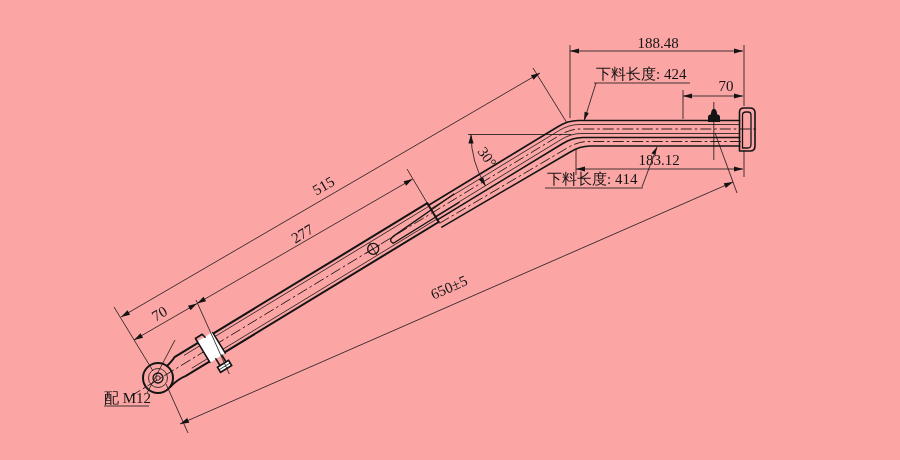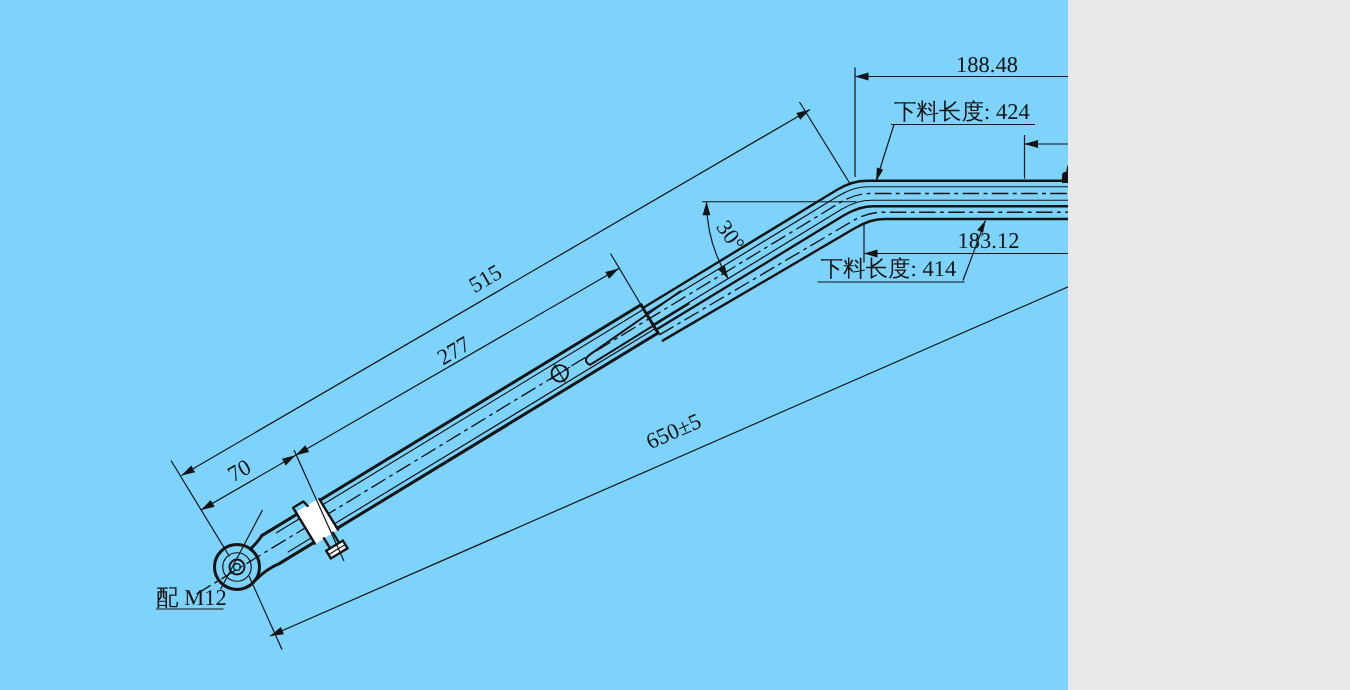--- a/index.html
+++ b/index.html
@@ -1,16 +1,16 @@
 <!DOCTYPE html>
 <html><head>
 <meta charset="utf-8">
 <style>
   html,body{margin:0;padding:0;background:#e8e8e8;}
-  .stage{width:712px;height:460px;background:#7dd3fc;position:relative;overflow:hidden;text-align:center;}
+  .stage{width:900px;height:460px;background:#fca5a5;position:relative;overflow:hidden;text-align:center;}
   svg{display:block;}
   text{font-family:"Liberation Serif","DejaVu Serif",serif;fill:#141414;}
   .dimtxt{font-size:15px;}
   .lbltxt{font-size:15px;}
   .thin{stroke:#141414;stroke-width:0.8;fill:none;}
   .med{stroke:#141414;stroke-width:1.3;fill:none;}
   .thick{stroke:#141414;stroke-width:2;fill:none;stroke-linejoin:round;stroke-linecap:round;}
   .thick2{stroke:#141414;stroke-width:1.6;fill:none;stroke-linejoin:round;stroke-linecap:round;}
   .dashdot{stroke:#141414;stroke-width:0.9;fill:none;stroke-dasharray:11 3 2.5 3;}
   .arrow{fill:#141414;stroke:none;}

